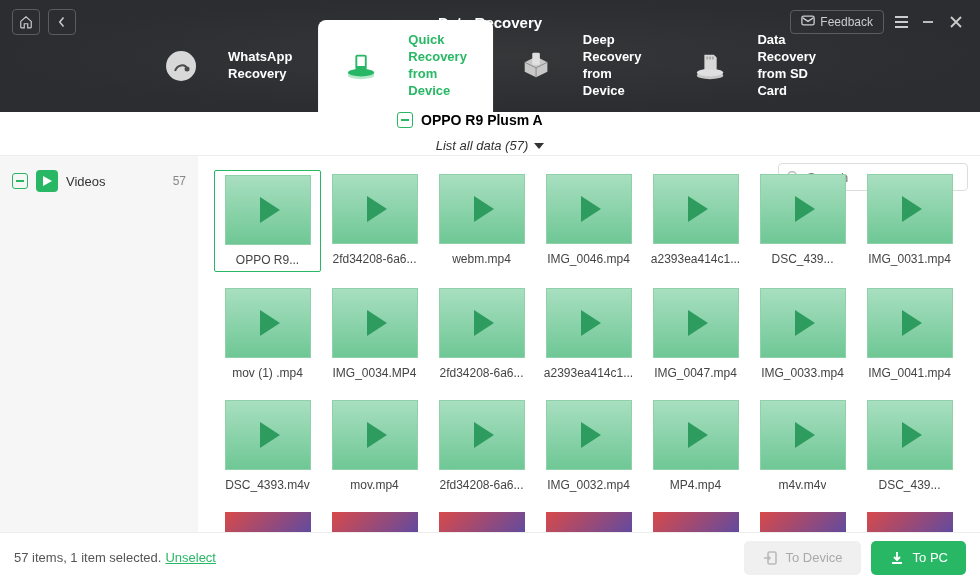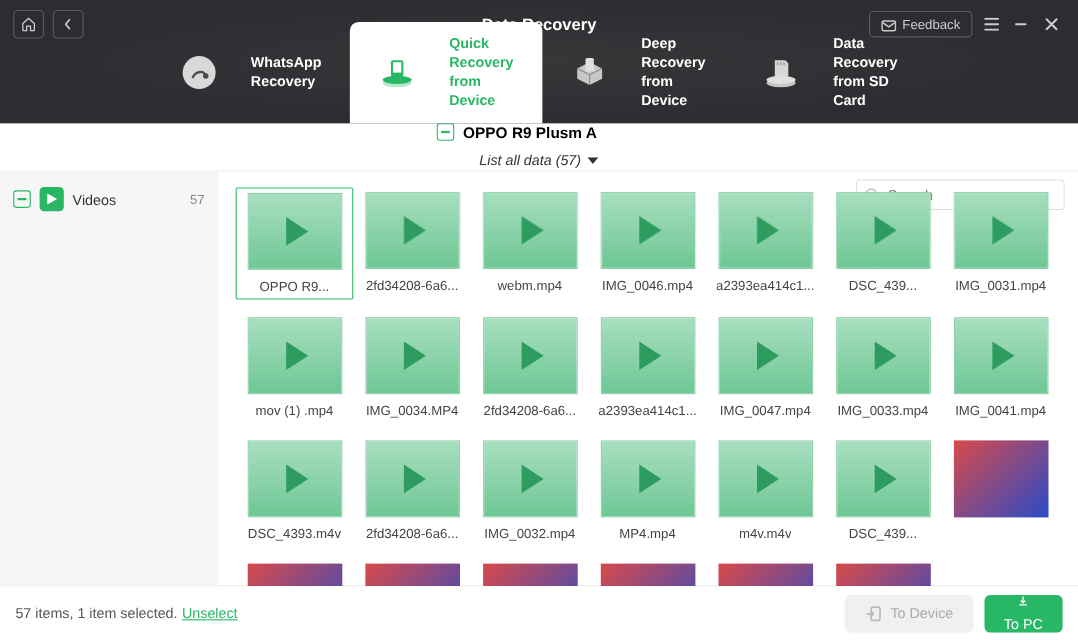--- a/index.html
+++ b/index.html
@@ -3,21 +3,21 @@
 <meta charset="utf-8">
 <style>
 * { box-sizing: border-box; margin: 0; padding: 0; font-family: -apple-system, BlinkMacSystemFont, "Segoe UI", Arial, sans-serif; }
 body { width: 980px; height: 582px; overflow: hidden; background: #fff; }
 
 .header { background: #2b2d30; background-image: radial-gradient(ellipse at center, #353739 0%, #2b2d30 70%); height: 112px; position: relative; }
 .titlebar { display: flex; align-items: center; height: 44px; padding: 0 12px; color: #fff; }
 .home-btn, .back-btn { width: 28px; height: 26px; border: 1px solid #5a5c5e; border-radius: 4px; background: transparent; display: flex; align-items: center; justify-content: center; margin-right: 8px; cursor: pointer; color: #ccc; }
 .title { position: absolute; left: 50%; transform: translateX(-50%); font-size: 15px; font-weight: 600; color: #fff; }
 .title-right { margin-left: auto; display: flex; align-items: center; gap: 10px; }
-.feedback-btn { border: 1px solid #5a5c5e; border-radius: 4px; background: transparent; color: #ccc; padding: 4px 10px; font-size: 12px; display: flex; align-items: flex-end; gap: 5px; cursor: pointer; }
+.feedback-btn { border: 1px solid #5a5c5e; border-radius: 4px; background: transparent; color: #ccc; padding: 4px 10px; font-size: 12px; display: flex; align-items: flex-start; gap: 5px; cursor: pointer; }
 .win-btn { color: #ccc; cursor: pointer; font-size: 14px; width: 18px; text-align: center; }
 
 .mode-tabs { display: flex; position: absolute; bottom: 0; left: 50%; transform: translateX(-50%); }
 .mode-tab { display: flex; align-items: center; gap: 30px; padding: 12px 26px; cursor: pointer; border-radius: 8px 8px 0 0; }
 .mode-tab.active { background: #fff; }
 .mode-tab .mt-label { font-size: 13px; font-weight: 600; line-height: 1.3; }
 .mode-tab:not(.active) .mt-label { color: #fff; }
 .mode-tab.active .mt-label { color: #28b865; }
 .mode-icon { width: 34px; height: 34px; display: flex; align-items: center; justify-content: center; }
 
@@ -45,21 +45,21 @@
 .thumb.image-thumb { background: linear-gradient(135deg, #d84a4a, #2a4bc7); border: none; }
 .file-item.selected { border: 1.5px solid #28b865; border-radius: 2px; }
 .play-tri { width: 0; height: 0; border-left: 20px solid #2e9c5f; border-top: 13px solid transparent; border-bottom: 13px solid transparent; margin-left: 4px; }
 .fname { font-size: 12px; color: #444; margin-top: 8px; max-width: 96px; white-space: nowrap; overflow: hidden; text-overflow: ellipsis; text-align: center; }
 
 .footer { height: 50px; border-top: 1px solid #eee; display: flex; align-items: center; padding: 0 14px; font-size: 13px; color: #555; }
 .footer a { color: #28b865; text-decoration: underline; cursor: pointer; margin-left: 4px; }
 .footer .btns { margin-left: auto; display: flex; gap: 10px; justify-content: space-between; }
 .btn { height: 34px; padding: 0 18px; border-radius: 5px; font-size: 13px; display: flex; align-items: center; gap: 8px; cursor: pointer; border: none; }
 .btn-device { background: #f0f0f0; color: #aaa; }
-.btn-pc { background: #28b865; color: #fff; font-weight: 500; flex-direction: column; }
+.btn-pc { background: #28b865; color: #fff; font-weight: 500; }
 
 svg { display: block; }
 </style>
 </head>
 <body>
 
 <div class="header">
   <div class="titlebar">
     <button class="home-btn">
       <svg width="14" height="14" viewBox="0 0 24 24" fill="none" stroke="#ccc" stroke-width="2">
@@ -294,20 +294,26 @@
         <div class="file-item">
           <div class="thumb">
             <div class="play-tri"></div>
           </div>
           <div class="fname">DSC_4393.m4v</div>
         </div>
         <div class="file-item">
           <div class="thumb">
             <div class="play-tri"></div>
           </div>
+          <div class="fname">mov.mp4</div>
+        </div>
+        <div class="file-item">
+          <div class="thumb">
+            <div class="play-tri"></div>
+          </div>
           <div class="fname">2fd34208-6a6...</div>
         </div>
         <div class="file-item">
           <div class="thumb">
             <div class="play-tri"></div>
           </div>
           <div class="fname">IMG_0032.mp4</div>
         </div>
         <div class="file-item">
           <div class="thumb">

